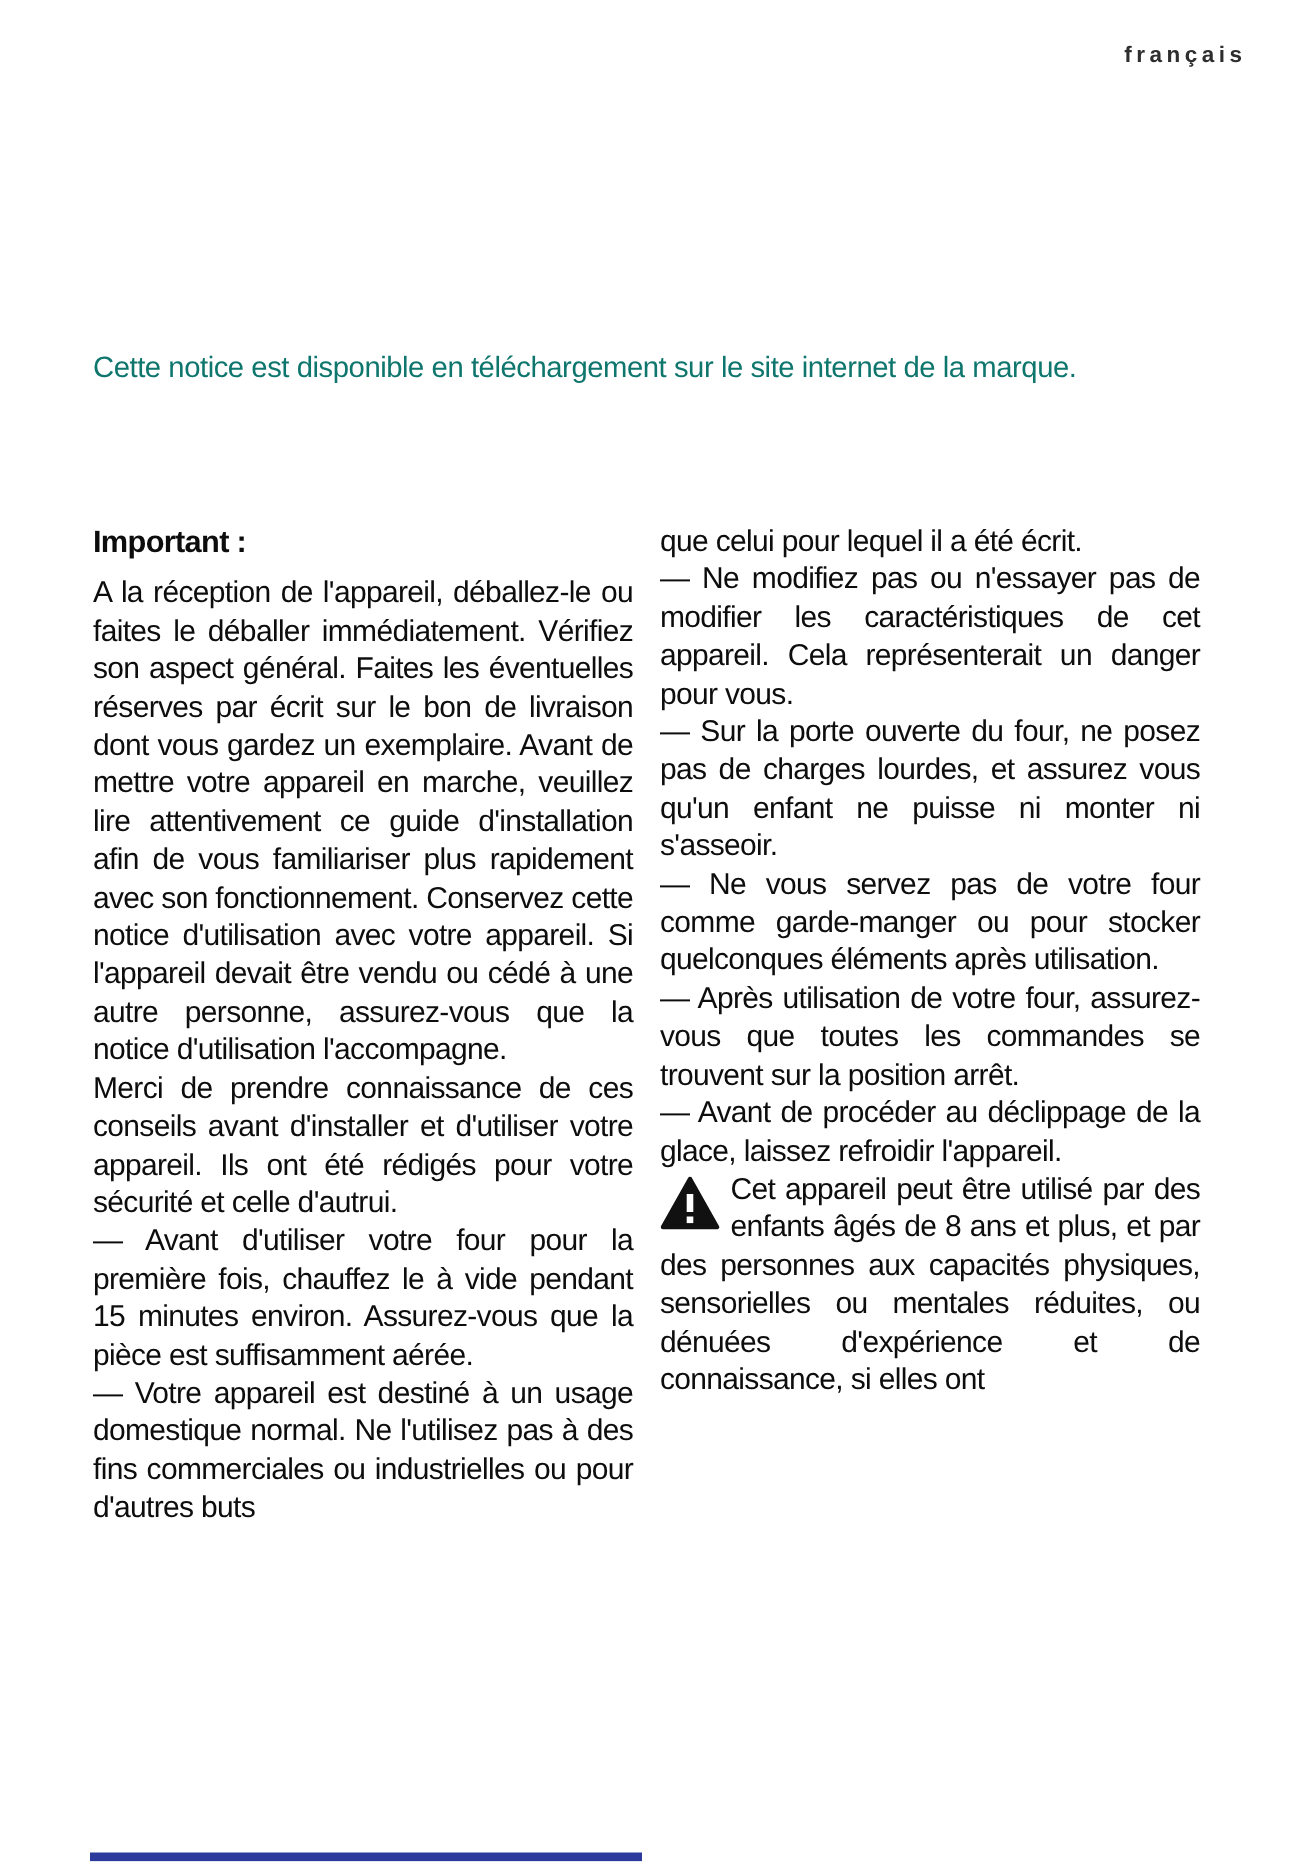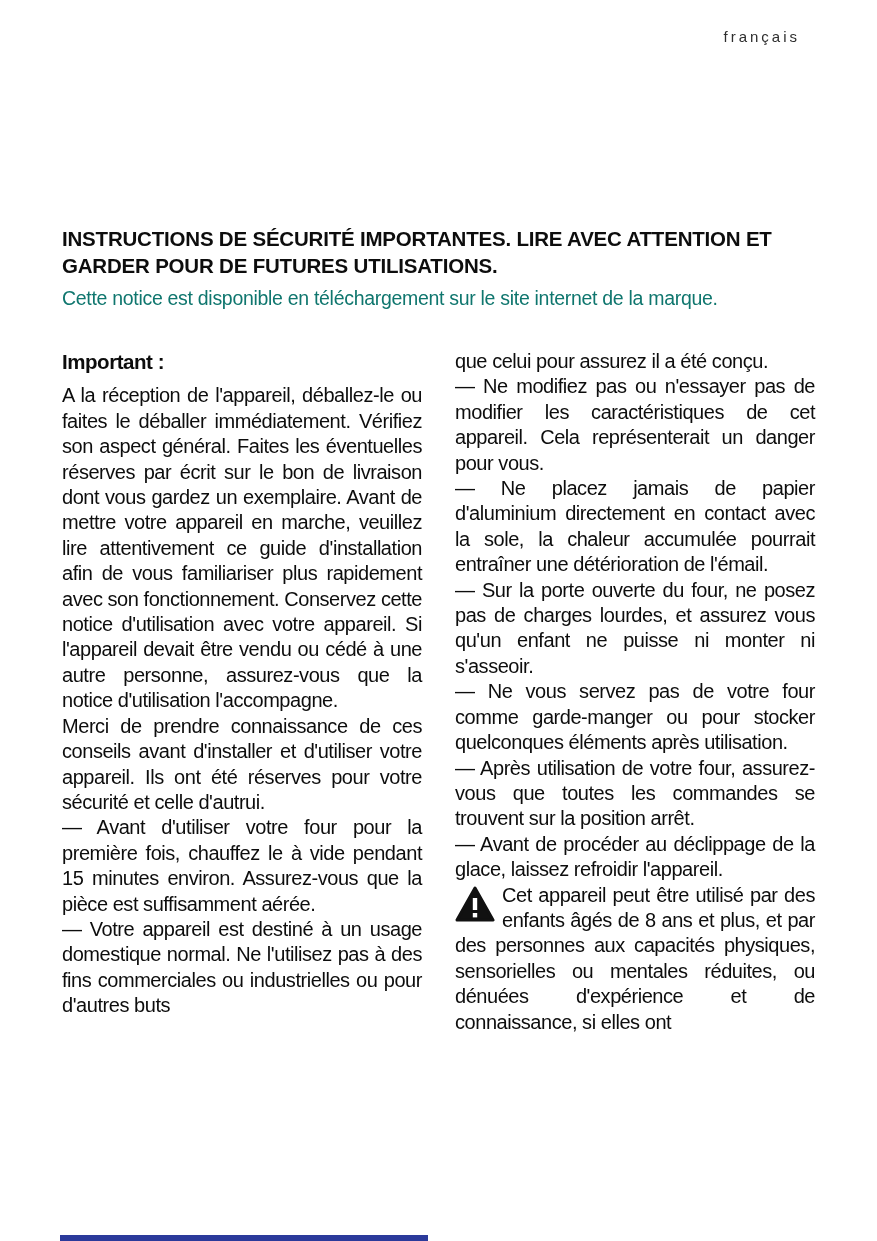--- a/index.html
+++ b/index.html
@@ -10,24 +10,25 @@
     position: relative;
     width: 877px;
     height: 1241px;
     background: #ffffff;
     overflow: hidden;
   }
 
   .lang-label {
     position: absolute;
     top: 28px;
-    right: 77px;
+    right: 46px;
     font-size: 15px;
     letter-spacing: 3px;
     color: #2e2e2e;
+    font-weight: bold;
   }
 
   .banner {
     position: absolute;
     top: 85px;
     left: 62px;
     width: 753px;
     height: 115px;
     background: #9c9c9c;
   }
@@ -63,21 +64,21 @@
     letter-spacing: -0.3px;
     color: #0f766e;
   }
 
   .columns {
     position: absolute;
     top: 349px;
     left: 62px;
     width: 753px;
     display: flex;
-    gap: 33px;
+    gap: 18px;
   }
   .col {
     width: 360px;
     font-size: 20px;
     line-height: 25.4px;
     letter-spacing: -0.45px;
     text-align: justify;
     color: #0d0d0d;
   }
   .col .col-heading {
@@ -106,38 +107,36 @@
 </style>
 </head>
 <body>
 
 <div class="page">
 
   <div class="lang-label">français</div>
 
 
   <div class="intro">
-    <h2 class="intro-heading">INSTRUCTIONS DE SÉCURITÉ IMPORTANTES. LIRE AVEC ATTENTION ET GARDER POUR DE FUTURES UTILISATIONS.</h2>
     <p class="intro-note">Cette notice est disponible en téléchargement sur le site internet de la marque.</p>
   </div>
 
   <div class="columns">
 
     <div class="col">
       <h3 class="col-heading">Important :</h3>
       <p>A la réception de l'appareil, déballez-le ou faites le déballer immédiatement. Vérifiez son aspect général. Faites les éventuelles réserves par écrit sur le bon de livraison dont vous gardez un exemplaire. Avant de mettre votre appareil en marche, veuillez lire attentivement ce guide d'installation afin de vous familiariser plus rapidement avec son fonctionnement. Conservez cette notice d'utilisation avec votre appareil. Si l'appareil devait être vendu ou cédé à une autre personne, assurez-vous que la notice d'utilisation l'accompagne.</p>
-      <p>Merci de prendre connaissance de ces conseils avant d'installer et d'utiliser votre appareil. Ils ont été réserves pour votre sécurité et celle d'autrui.</p>
+      <p>Merci de prendre connaissance de ces conseils avant d'installer et d'utiliser votre appareil. Ils ont été rédigés pour votre sécurité et celle d'autrui.</p>
       <p>— Avant d'utiliser votre four pour la première fois, chauffez le à vide pendant 15 minutes environ. Assurez-vous que la pièce est suffisamment aérée.</p>
       <p>— Votre appareil est destiné à un usage domestique normal. Ne l'utilisez pas à des fins commerciales ou industrielles ou pour d'autres buts</p>
     </div>
 
     <div class="col">
-      <p>que celui pour assurez il a été conçu.</p>
+      <p>que celui pour lequel il a été écrit.</p>
       <p>— Ne modifiez pas ou n'essayer pas de modifier les caractéristiques de cet appareil. Cela représenterait un danger pour vous.</p>
-      <p>— Ne placez jamais de papier d'aluminium directement en contact avec la sole, la chaleur accumulée pourrait entraîner une détérioration de l'émail.</p>
       <p>— Sur la porte ouverte du four, ne posez pas de charges lourdes, et assurez vous qu'un enfant ne puisse ni monter ni s'asseoir.</p>
       <p>— Ne vous servez pas de votre four comme garde-manger ou pour stocker quelconques éléments après utilisation.</p>
       <p>— Après utilisation de votre four, assurez-vous que toutes les commandes se trouvent sur la position arrêt.</p>
       <p>— Avant de procéder au déclippage de la glace, laissez refroidir l'appareil.</p>
 
       <p class="warning-par">
         <span class="warn-icon">
           <svg width="40" height="37" viewBox="0 0 40 37">
             <path d="M20 2 L38 34 L2 34 Z" fill="#111111" stroke="#111111" stroke-width="3" stroke-linejoin="round"></path>
             <rect x="17.8" y="12" width="4.4" height="12" fill="#ffffff"></rect>

